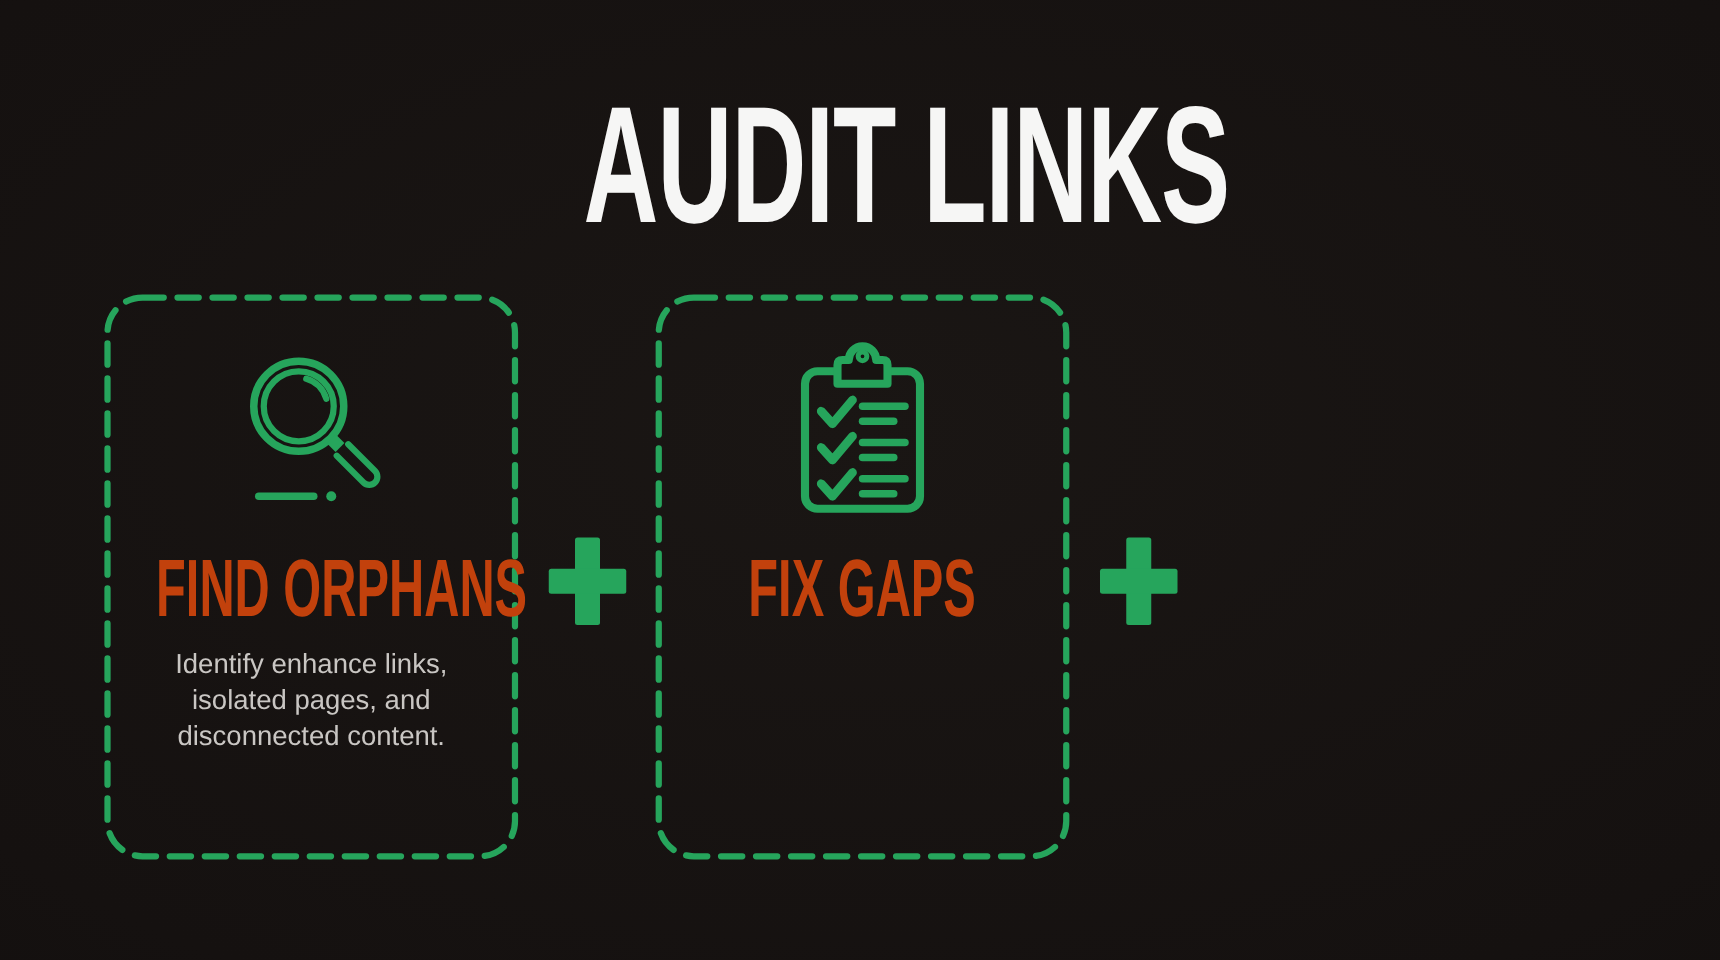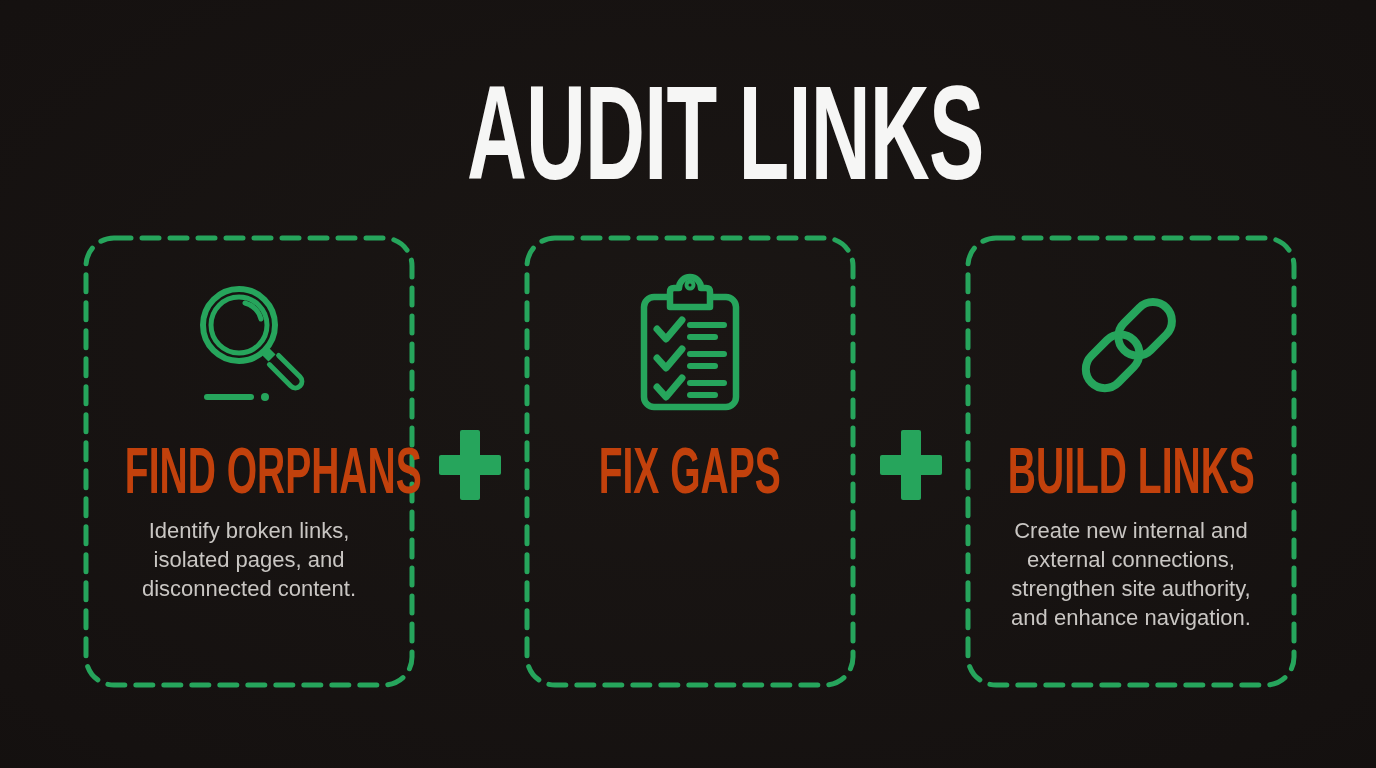--- a/index.html
+++ b/index.html
@@ -50,21 +50,21 @@
           <circle cx="60" cy="52" r="28" stroke-width="5"></circle>
           <path d="M66 30 A23 23 0 0 1 82 46" stroke-width="5" stroke-linecap="round"></path>
           <line x1="86" y1="78" x2="93" y2="85" stroke-width="10"></line>
           <path d="M99.6 82.4 L121 103.8 A6.5 6.5 0 0 1 111.8 113 L90.4 91.6" stroke-width="5" stroke-linecap="round"></path>
           <line x1="28" y1="124" x2="72" y2="124" stroke-width="6" stroke-linecap="round"></line>
         </g>
         <circle cx="86" cy="124" r="4" fill="#26a55c"></circle>
       </svg>
     </div>
     <h2 class="card-title"><span>FIND ORPHANS</span></h2>
-    <p class="card-desc">Identify broken links,
+    <p class="card-desc">Identify enhance links,
 isolated pages, and
 disconnected content.</p>
   </div>
 
   <div class="plusbox">
     <div class="plus">
       <div class="bar-v"></div>
       <div class="bar-h"></div>
     </div>
   </div>
@@ -98,32 +98,14 @@
     <h2 class="card-title"><span>FIX GAPS</span></h2>
   </div>
 
   <div class="plusbox">
     <div class="plus">
       <div class="bar-v"></div>
       <div class="bar-h"></div>
     </div>
   </div>
 
-  <div class="card">
-    <svg class="border-svg" width="332" height="453">
-      <rect x="3" y="3" width="326" height="447" rx="28" ry="28" fill="none" stroke="#26a55c" stroke-width="5" stroke-dasharray="17 11" stroke-linecap="round"></rect>
-    </svg>
-    <div class="icon-box">
-      <svg width="140" height="140" viewBox="0 0 140 140">
-        <g transform="rotate(-45 70 70)" fill="none" stroke="#26a55c" stroke-width="8">
-          <rect x="14" y="51" width="60" height="38" rx="19"></rect>
-          <rect x="60" y="51" width="60" height="38" rx="19"></rect>
-        </g>
-      </svg>
-    </div>
-    <h2 class="card-title"><span>BUILD LINKS</span></h2>
-    <p class="card-desc">Create new internal and
-external connections,
-strengthen site authority,
-and enhance navigation.</p>
-  </div>
 
 </div>
 
 </body></html>

